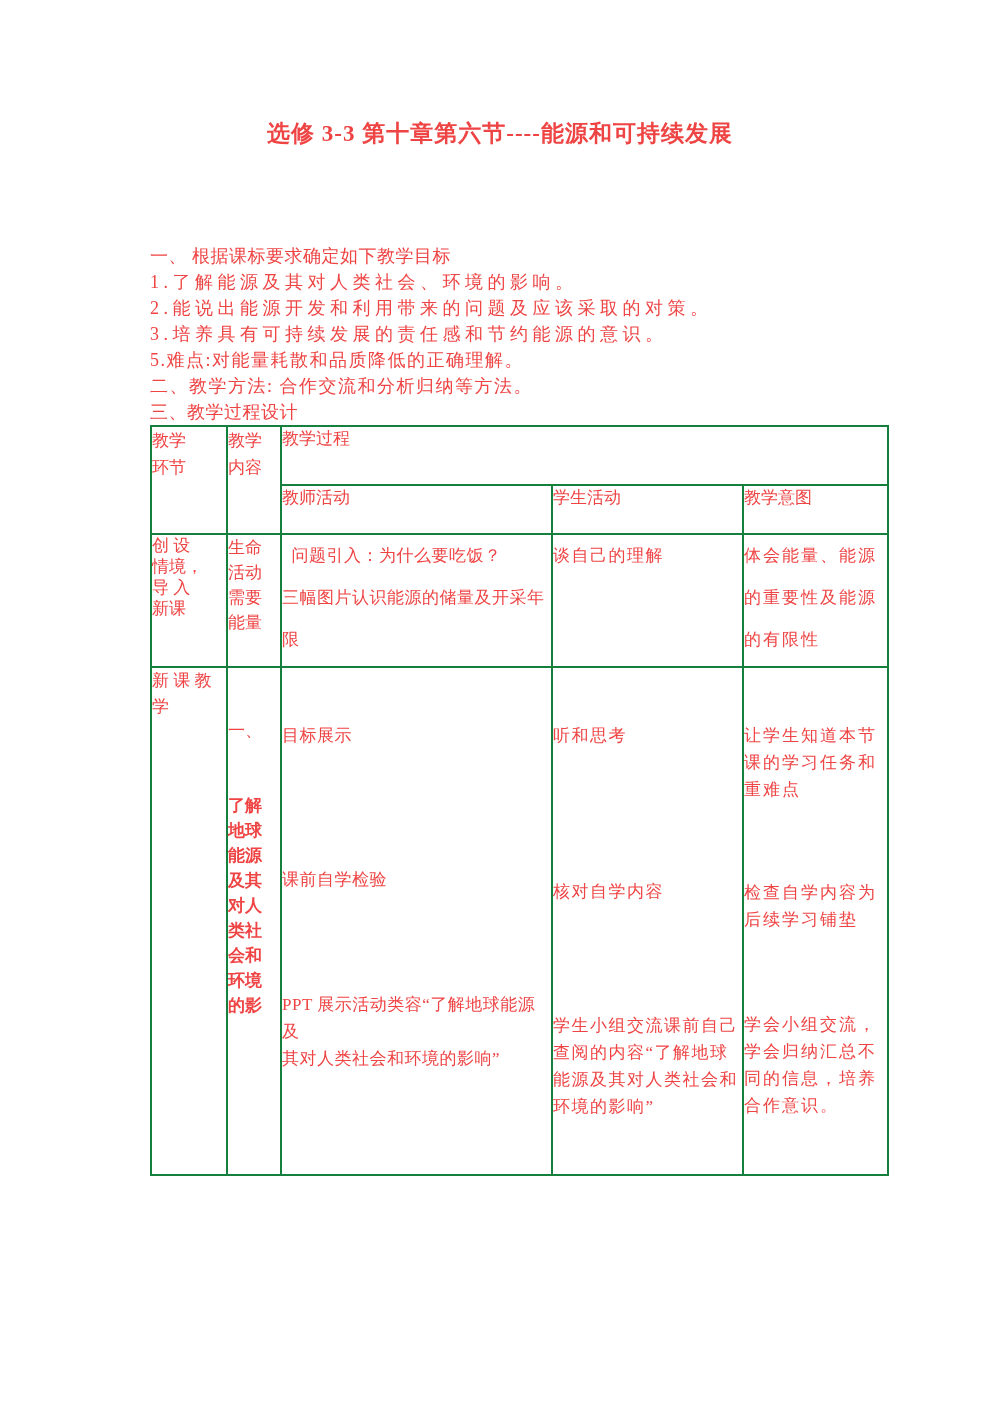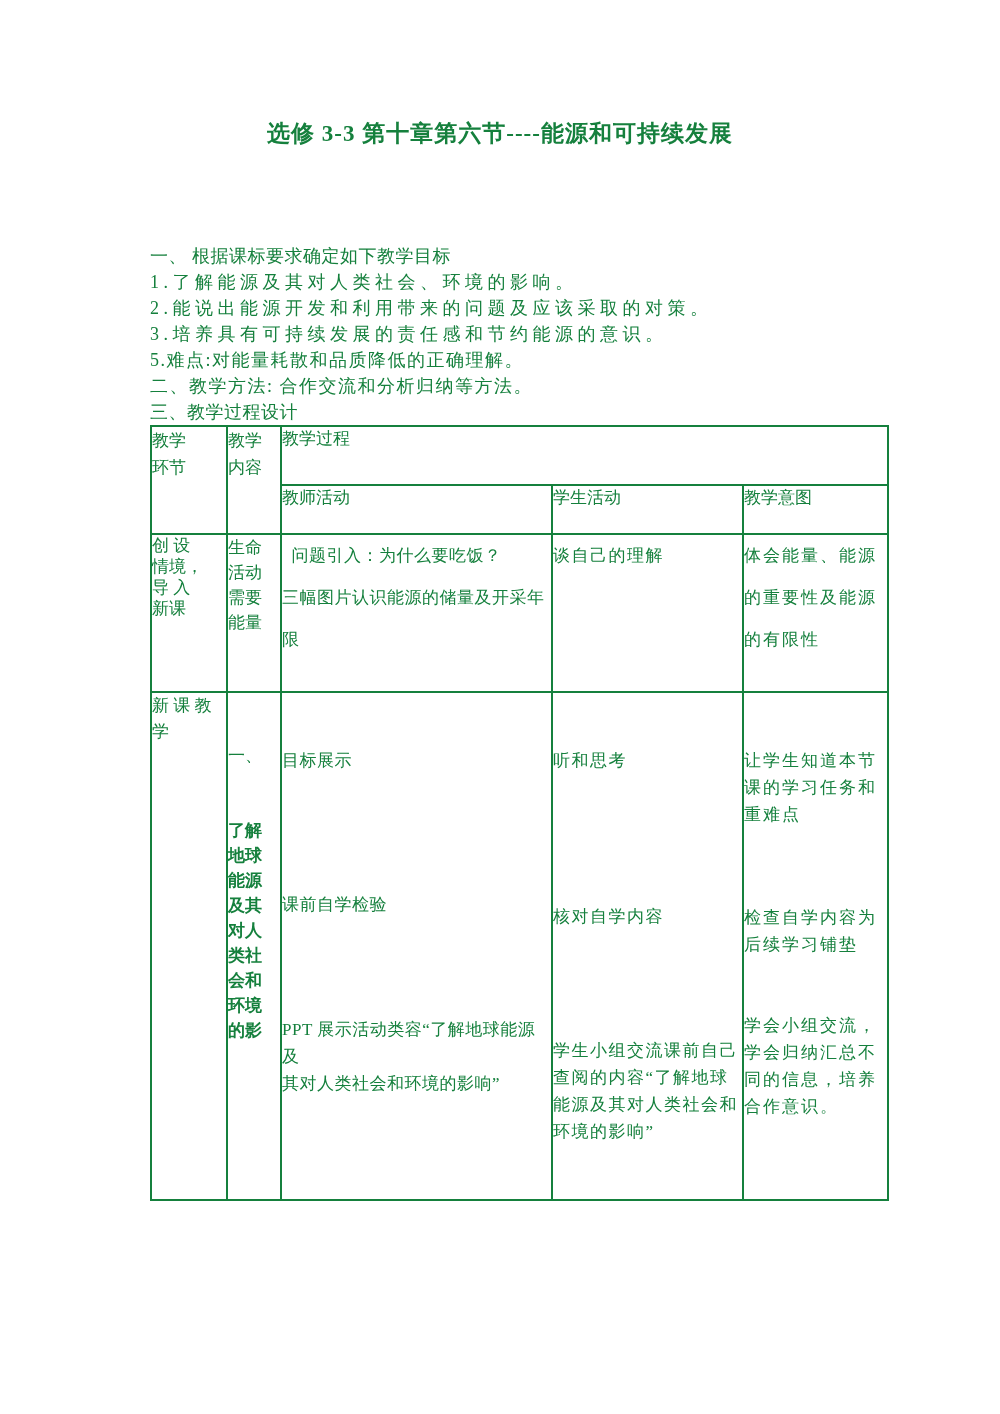--- a/index.html
+++ b/index.html
@@ -7,21 +7,21 @@
     padding: 0;
     background: #e8e8e8;
   }
   .page {
     position: relative;
     width: 1000px;
     height: 1414px;
     margin: 0 auto;
     background: #ffffff;
     font-family: "Liberation Serif", "DejaVu Serif", serif;
-    color: #15803d;
+    color: #ef4444;
     overflow: hidden;
   }
   .doc-title {
     padding-top: 120px;
     text-align: center;
     font-size: 23px;
     font-weight: bold;
     line-height: 27px;
     letter-spacing: 1px;
   }
@@ -70,21 +70,21 @@
     vertical-align: middle;
     padding-left: 20px;
     height: 57px;
   }
   .th-sub {
     vertical-align: middle;
     padding-left: 20px;
     height: 47px;
   }
   
-  .r1 { height: 158px; border-radius: 22px; }
+  .r1 { height: 133px; border-radius: 22px; }
   .r1-env {
     text-align: center;
     padding-top: 22px;
     line-height: 21px;
   }
   .r1-content {
     text-align: center;
     padding-top: 5px;
     line-height: 25px;
   }
@@ -118,21 +118,21 @@
   .r2-content .bold-part { font-weight: bold; }
   .r2-teacher { padding: 8px 8px 0 10px; line-height: 27px; letter-spacing: 0.5px; }
   .r2-student { padding: 8px 6px 0 18px; line-height: 27px; letter-spacing: 1.5px; }
   .r2-intent  { padding: 8px 4px 0 14px; line-height: 27px; letter-spacing: 2px; }
   .blk { white-space: pre-wrap; }
   .t-b2 { margin-top: 63px; }
   .t-b3 { margin-top: 44px; }
   .s-b2 { margin-top: 75px; }
   .s-b3 { margin-top: 53px; }
   .i-b2 { margin-top: 22px; }
-  .i-b3 { }
+  .i-b3 { margin-top: 24px; }
 </style>
 </head>
 <body>
 
 <div class="page">
 
   <div class="doc-title">选修 3-3 第十章第六节----能源和可持续发展</div>
 
   <div class="content">
     <p class="ls-xs mb-items">一、 根据课标要求确定如下教学目标</p>

